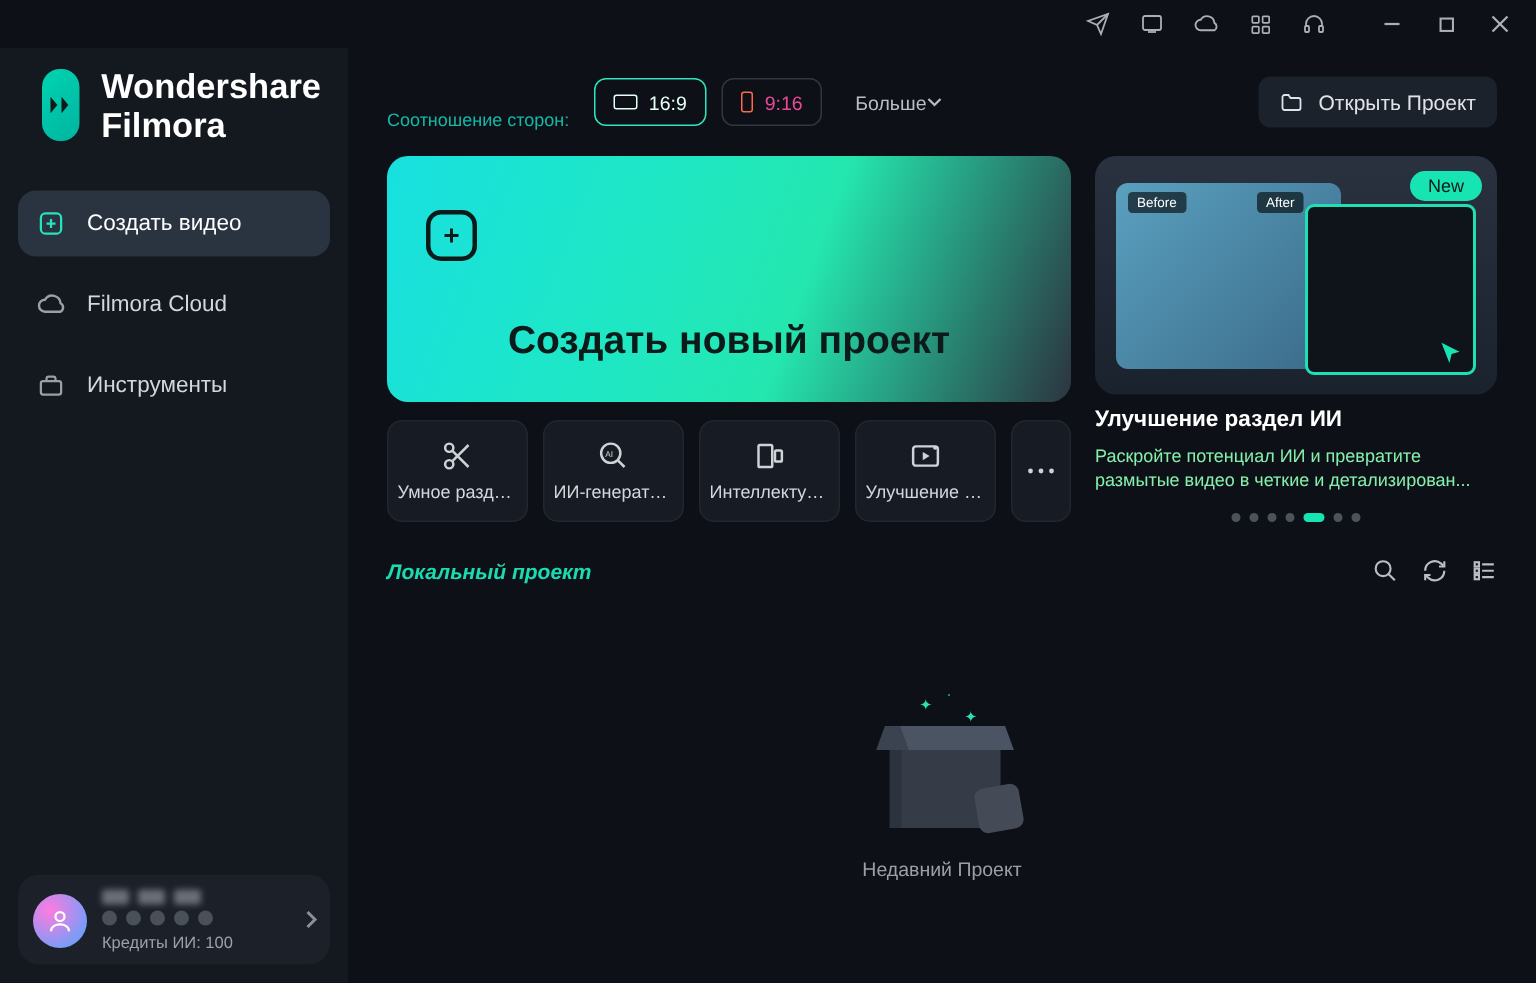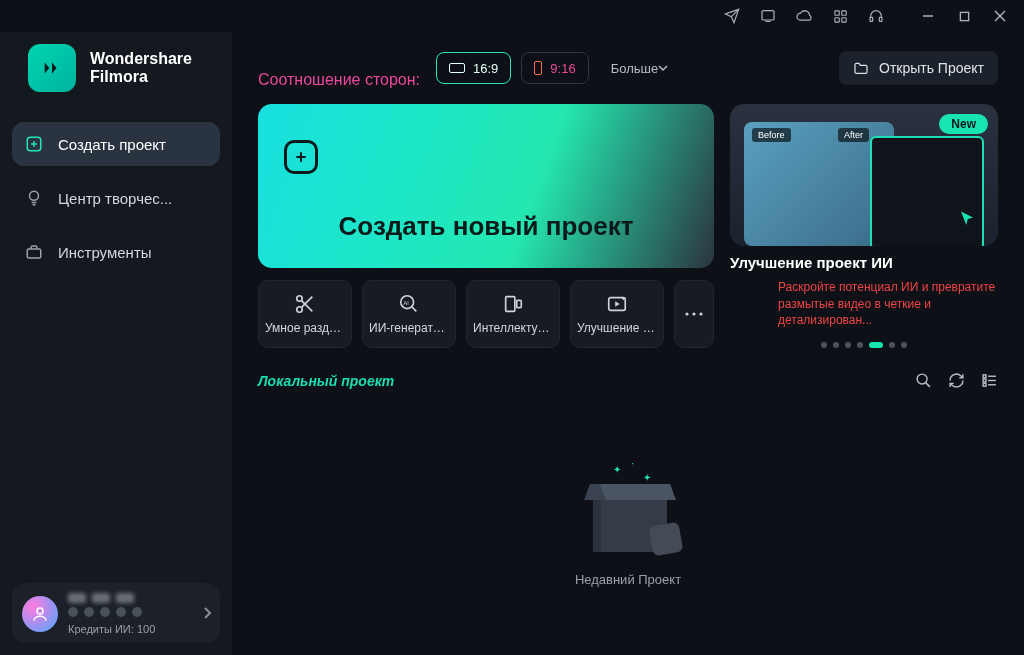--- a/index.html
+++ b/index.html
@@ -41,21 +41,21 @@
   gap: 14px;
 }
 .logo-mark {
   width: 48px; height: 48px;
   border-radius: 12px;
   background: linear-gradient(135deg,#00d4b1,#00b4a0);
   display: flex; align-items: center; justify-content: center;
 }
 .logo-mark svg { width: 22px; height: 22px; }
 .logo-text { display: flex; flex-direction: column; line-height: 1.15; }
-.logo-text span { font-weight: 600; font-size: 16px; color: #fff; }
+.logo-text span { font-weight: 600; font-size: 23px; color: #fff; }
 .nav { list-style: none; padding: 10px 12px 0 12px; }
 .nav-item {
   display: flex; align-items: center;
   height: 44px;
   border-radius: 12px;
   padding: 0 12px;
   gap: 14px;
   color: #d4d7db;
   margin-bottom: 10px;
   cursor: pointer;
@@ -92,21 +92,21 @@
   flex: 1;
   padding: 0 26px 0 26px;
   display: flex; flex-direction: column;
   min-width: 0;
 }
 .toolbar {
   display:flex; align-items:center;
   height: 72px;
   gap: 10px;
 }
-.tb-label { font-size: 16px; color:#ec4899; margin-right:6px;margin-top:24px; }
+.tb-label { font-size: 12px; color:#14b8a6; margin-right:6px;margin-top:24px; }
 .ratio-btn {
   height: 32px;
   display:flex; align-items:center;
   border-radius: 8px;
   padding: 12px 12px;
   gap: 8px;
   font-size: 13px;
   color:#cfd3d8;
   border: 1px solid #2f3742;
   cursor:pointer;
@@ -175,26 +175,26 @@
 }
 .promo-before, .promo-after {
   position:absolute; top:24px; z-index:2;
   background:#0009; color:#fff; font-size:9px;
   padding:2px 6px; border-radius:3px;
 }
 .promo-before { left:22px; }
 .promo-after { left:108px; }
 .promo-new {
   position:absolute; right:10px; top:10px; z-index:3;
-  background:#17e3b3; color:#0d1a1a; font-size:12px; font-weight:700;
+  background:#17e3b3; color:#0d1a1a; font-size:12px; font-weight:400;
   padding: 3px 12px; border-radius: 12px;
 }
 .promo-cursor { position:absolute; right:22px; bottom:18px; z-index:3; color:#17e3b3; }
 .promo-title { font-size:15px; font-weight:600; color:#fff; }
-.promo-desc { font-size:12px; color:#ef4444; line-height:1.35;margin-left:48px; }
+.promo-desc { font-size:12px; color:#86efac; line-height:1.35; }
 .promo-dots { display:flex; gap:6px; justify-content:center; margin-top:6px; }
 .promo-dots span { width:6px; height:6px; border-radius:3px; background:#4b525b; }
 .promo-dots span.active { background:#17e3b3; width:14px; }
 
 .tools-row {
   display:flex; gap:10px; margin-top:-68px; 
 }
 .tool-card {
   height: 68px;
   border-radius: 10px;
@@ -317,30 +317,29 @@
     </div>
     <ul class="nav">
       <li class="nav-item active">
         <span class="nav-icon">
             <svg width="18" height="18" viewBox="0 0 24 24" fill="none" stroke="currentColor" stroke-width="2">
               <rect x="3" y="3" width="18" height="18" rx="4"></rect>
               <line x1="12" y1="8" x2="12" y2="16"></line>
               <line x1="8" y1="12" x2="16" y2="12"></line>
             </svg>
           </span>
-        <span class="nav-label">Создать проект</span>
+        <span class="nav-label">Создать видео</span>
       </li>
       <li class="nav-item">
         <span class="nav-icon">
-            <svg width="18" height="18" viewBox="0 0 24 24" fill="none" stroke="currentColor" stroke-width="2">
-              <circle cx="12" cy="9" r="6"></circle>
-              <path d="M9 18h6M10 21h4"></path>
+            <svg width="20" height="16" viewBox="0 0 24 20" fill="none" stroke="currentColor" stroke-width="2">
+              <path d="M7 16a5 5 0 0 1 0-10 7 7 0 0 1 13 3 4 4 0 0 1 0 7H7z"></path>
             </svg>
           </span>
-        <span class="nav-label">Центр творчес...</span>
+        <span class="nav-label">Filmora Cloud</span>
       </li>
       <li class="nav-item">
         <span class="nav-icon">
             <svg width="18" height="18" viewBox="0 0 24 24" fill="none" stroke="currentColor" stroke-width="2">
               <rect x="3" y="8" width="18" height="12" rx="2"></rect>
               <path d="M8 8V6a2 2 0 0 1 2-2h4a2 2 0 0 1 2 2v2"></path>
             </svg>
           </span>
         <span class="nav-label">Инструменты</span>
       </li>
@@ -471,21 +470,21 @@
         <div class="promo-image">
           <span class="promo-before">Before</span>
           <span class="promo-after">After</span>
           <span class="promo-new">New</span>
           <span class="promo-cursor">
               <svg width="18" height="18" viewBox="0 0 24 24" fill="currentColor">
                 <path d="M4 2l16 8-7 2-2 8-7-18z"></path>
               </svg>
             </span>
         </div>
-        <div class="promo-title">Улучшение проект ИИ</div>
+        <div class="promo-title">Улучшение раздел ИИ</div>
         <div class="promo-desc">Раскройте потенциал ИИ и превратите размытые видео в четкие и детализирован...</div>
         <div class="promo-dots">
           <span></span>
             <span></span>
             <span></span>
             <span></span>
             <span class="active"></span>
             <span></span>
             <span></span>
         </div>

